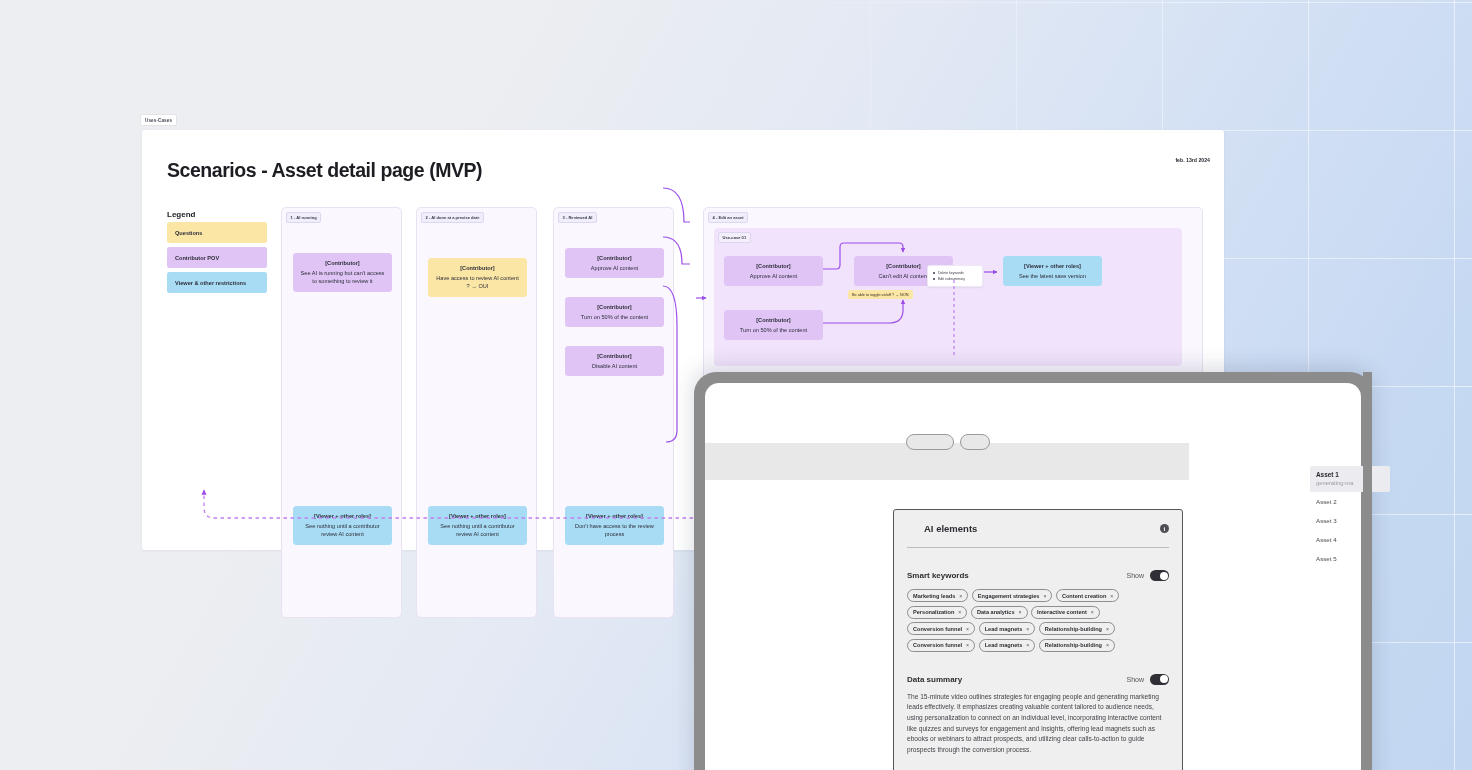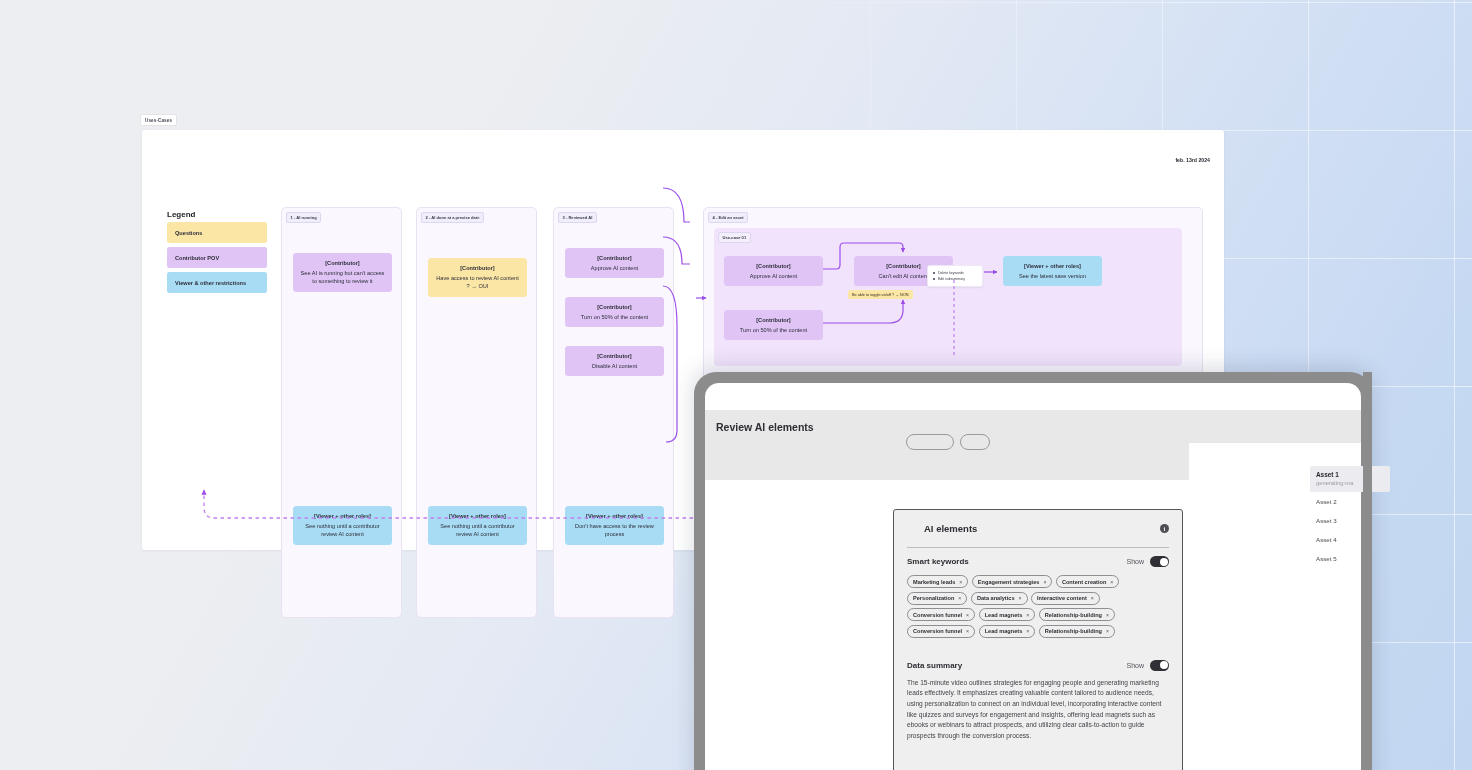--- a/index.html
+++ b/index.html
@@ -170,21 +170,21 @@
   #ai-panel-title { font-size: 9.5px; font-weight: 700; color: #2d2d33; }
   #info-icon {
     width: 9px; height: 9px; border-radius: 50%; background: #4d4d53;
     color: #efefef; font-size: 6.5px; font-weight: 700; line-height: 9px; text-align: center;
     font-family: "Liberation Serif", serif;
   }
   #ai-divider { height: 1px; background: #bdbdc0; margin: 13px 13px 0 13px; }
 
   .section-head {
     display: flex; align-items: center; justify-content: space-between;
-    padding: 0 13px; margin-top: 8px;
+    padding: 0 13px; margin-top: 22px;
   }
   .section-title { font-size: 8px; font-weight: 700; color: #2d2d33; }
   .toggle-wrap { display: flex; align-items: center; gap: 6px; }
   .toggle-label { font-size: 7px; color: #55555c; }
   .toggle {
     width: 19px; height: 11px; border-radius: 6px; background: #2f2f35; position: relative;
   }
   .toggle:after {
     content: ""; position: absolute; right: 1.5px; top: 1.5px;
     width: 8px; height: 8px; border-radius: 50%; background: #ffffff;
@@ -223,20 +223,21 @@
 </style>
 </head>
 <body>
 
 <div id="grid-overlay"></div>
 
 <div id="frame-tag">Uses-Cases</div>
 
 <div id="board">
 
+  <div id="board-title">Scenarios - Asset detail page (MVP)</div>
   <div id="board-date">feb. 13rd 2024</div>
 
   <div id="legend">
     <div id="legend-title">Legend</div>
     <div class="legend-chip" style="background:#fbe6a5">
       <span>Questions</span>
     </div>
     <div class="legend-chip" style="background:#dfc4f5">
       <span>Contributor POV</span>
     </div>
@@ -354,23 +355,20 @@
 
   <svg class="svg-layer">
     <path d="M600,388 L72,388 Q62,388 62,377 L62,360" fill="none" stroke="#c07ef2" stroke-width="1.3" stroke-dasharray="3.5 3.5" marker-end="url(#ah)"></path>
   </svg>
 
 </div>
 
 <div id="device">
   <div id="device-screen">
 
-    <div id="dialog-header">
-      <span id="dialog-title">Review AI elements</span>
-    </div>
 
     <div id="dialog-body">
 
       <div id="toolbar-strip">
         <div class="pill-btn" id="pill-1"></div>
         <div class="pill-btn" id="pill-2"></div>
       </div>
 
       <div id="ai-panel">
 

